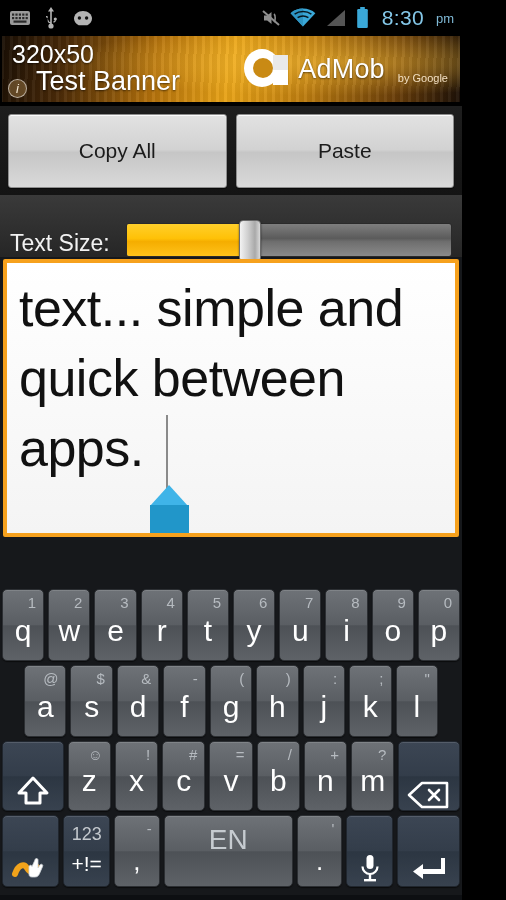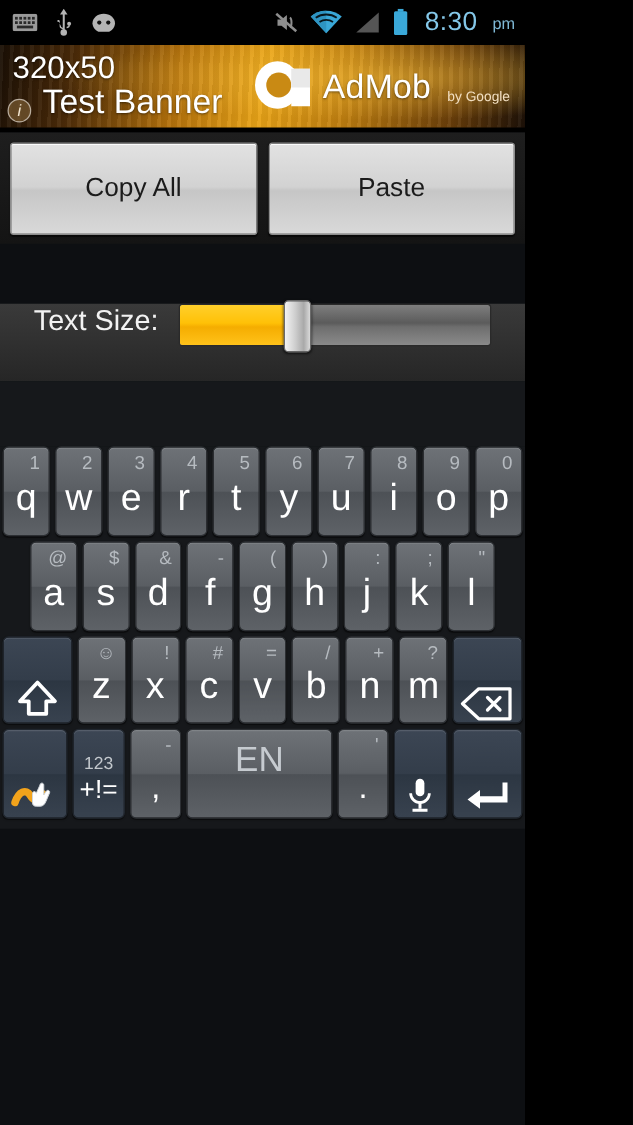--- a/index.html
+++ b/index.html
@@ -2,21 +2,21 @@
 <html><head>
 <meta charset="utf-8">
 <style>
   * { box-sizing: border-box; margin: 0; padding: 0; }
   html, body {
     width: 506px; height: 900px;
     background: #000;
     font-family: "Liberation Sans", sans-serif;
     overflow: hidden;
   }
-  #screen { position: relative; width: 420px; height: 900px; background: #0d0f12; }
+  #screen { position: relative; width: 462px; height: 900px; background: #0d0f12; }
 
   
   .statusbar {
     height: 36px; background: #000; display: flex; align-items: center;
     padding: 0 8px 0 10px; position: relative;
   }
   .sb-left { display: flex; align-items: center; gap: 14px; }
   .sb-right { display: flex; align-items: center; gap: 9px; margin-left: auto; }
   .sb-ico { display: block; }
   .sb-time {
@@ -69,24 +69,23 @@
     background: linear-gradient(#e2e2e2 0%,#d2d2d2 48%,#c6c6c6 52%,#d9d9d9 100%);
     border: 1px solid #8d8d8d; border-radius: 3px;
     box-shadow: 0 1px 1px rgba(0,0,0,.6), inset 0 1px 0 rgba(255,255,255,.85);
     color: #1b1b1b; font-size: 21px;
     display: flex; align-items: center; justify-content: center;
     cursor: pointer;
   }
 
   
   .sliderrow {
-    display:flex; align-items:flex-start; height: 62px;
+    display:flex; align-items:flex-end; height: 62px;
     background: linear-gradient(#3a3a3a,#262626);
-    padding: 0 27px;
-    margin-top: 48px;
+    padding: 0 10px;
   }
   .slabel { color: #f2f2f2; font-size: 23px; white-space: nowrap; }
   .strack {
     position: relative; margin-left: 16px; flex: 1; height: 34px;
     background: linear-gradient(#7e7e7e,#5b5b5b 45%,#6e6e6e 55%,#8a8a8a);
     border: 1px solid #2a2a2a; border-radius: 3px;
   }
   .sfill {
     position:absolute; left:0; top:0; bottom:0; border-radius: 2px 0 0 2px;
     background: linear-gradient(#ffcf2b,#ffc107 45%,#f5ad00 55%,#ffc21a);
@@ -152,21 +151,21 @@
   .row3 .key { height: 70px; }
   .shiftkey, .bskey { flex: 1.45; }
   .spacekey { flex: 3.05; background: linear-gradient(#6e7277 0%,#5a5e63 50%,#4d5156 51%,#5e6267 100%); }
   .spacekey .main { color:#c6cbd0; font-size: 28px; align-self:flex-start; padding-top: 10px; }
   .gkey { flex: 1.32; }
   .numkey { flex: 1.08; }
   .punckey { flex: 1.04; }
   .mickey { flex: 1.08; }
   .enterkey { flex: 1.45; }
   .numkey .main { font-size: 21px; padding-bottom: 12px; }
-  .numkey .hint { font-size: 14px; color:#c3c8cd; right: auto; left: 50%; transform: translateX(-50%); top: 18px; text-align: right;}
+  .numkey .hint { font-size: 18px; color:#c3c8cd; right: auto; left: 50%; transform: translateX(-50%); top: 8px; text-align: right;}
   .punckey .main { font-size: 26px; padding-bottom: 12px; }
   svg { display:block; }
 </style>
 </head>
 <body>
 
 <div id="screen">
 
   <div class="statusbar">
     <div class="sb-left">
@@ -272,20 +271,30 @@
   </div>
 
   <div class="sliderrow">
     <span class="slabel">Text Size:</span>
     <div class="strack">
       <div class="sfill" id="sfill" style="width: 38%; background: linear-gradient(rgb(255, 207, 43), rgb(255, 193, 7) 45%, rgb(245, 173, 0) 55%, rgb(255, 194, 26));"></div>
       <div class="sthumb" id="sthumb" style="left: 38%;"></div>
     </div>
   </div>
 
+  <div class="editwrap">
+    <div class="edit">
+      <div class="edit-text">text... simple and quick between apps.</div>
+      <div class="caret"></div>
+      <div class="handle">
+        <div class="handle-tip"></div>
+          <div class="handle-body"></div>
+      </div>
+    </div>
+  </div>
 
   <div class="kbgap"></div>
 
   <div class="kb">
     <div class="krow" id="kb-row1">
         <div class="key">
           <span class="hint">1</span>
           <span class="main">q</span>
         </div>
         <div class="key">

